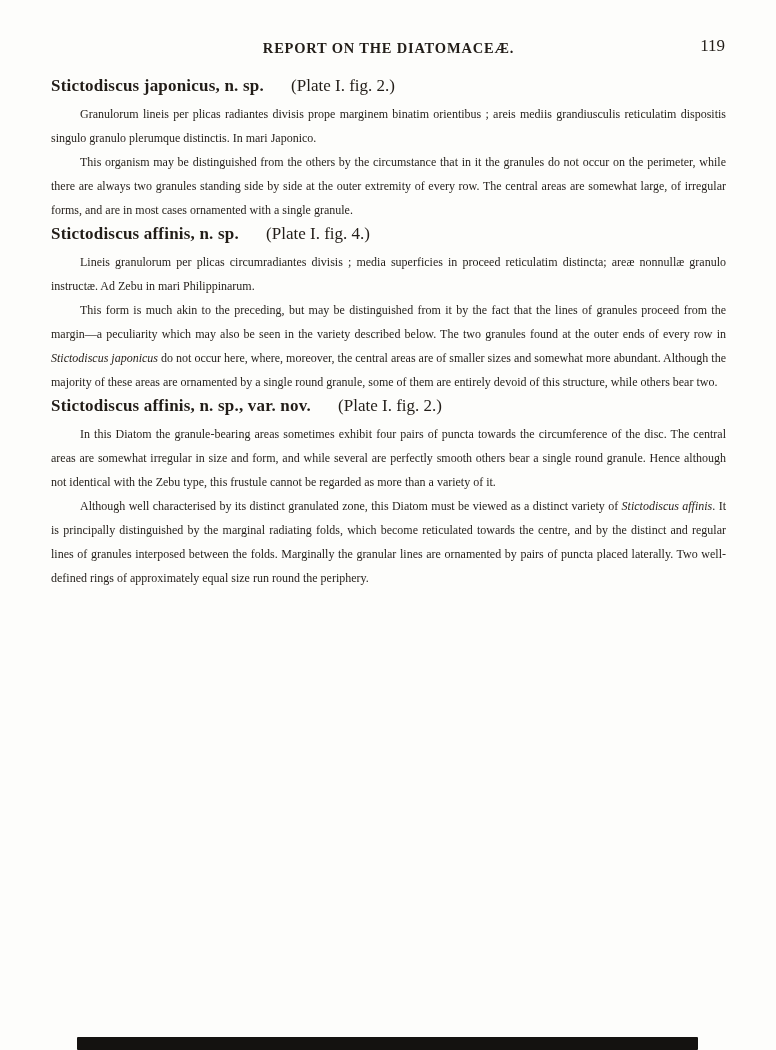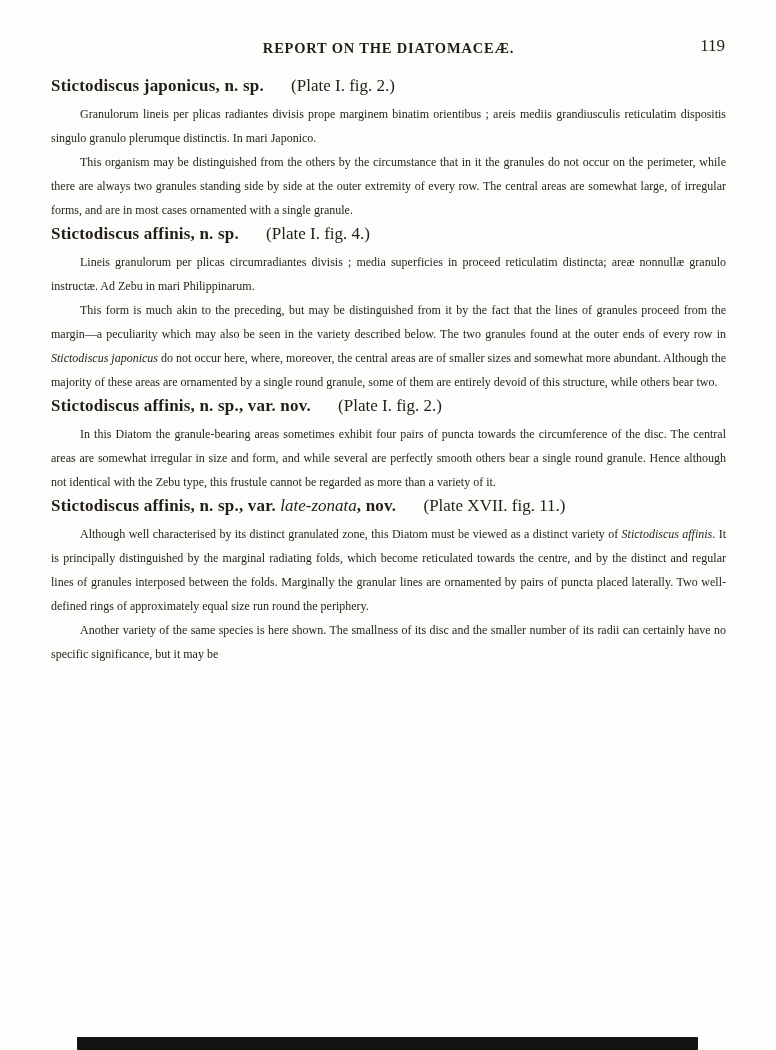--- a/index.html
+++ b/index.html
@@ -77,21 +77,19 @@
       <section class="species-section">
         <h2 class="species-heading"><span class="bold">Stictodiscus affinis, n. sp.</span><span class="plate-ref">(Plate I. fig. 4.)</span></h2>
         <p class="body-paragraph latin"><span>Lineis granulorum per plicas circumradiantes divisis ;  media superficies in proceed reticulatim distincta;  areæ nonnullæ granulo instructæ.  Ad Zebu in mari Philippinarum.</span></p>
         <p class="body-paragraph"><span>This form is much akin to the preceding, but may be distinguished from it by the fact that the lines of granules proceed from the margin—a peculiarity which may also be seen in the variety described below.  The two granules found at the outer ends of every row in </span><span class="italic">Stictodiscus japonicus</span><span> do not occur here, where, moreover, the central areas are of smaller sizes and somewhat more abundant.  Although the majority of these areas are ornamented by a single round granule, some of them are entirely devoid of this structure, while others bear two.</span></p>
       </section>
       <section class="species-section">
         <h2 class="species-heading"><span class="bold">Stictodiscus affinis, n. sp., var. nov.</span><span class="plate-ref">(Plate I. fig. 2.)</span></h2>
         <p class="body-paragraph"><span>In this Diatom the granule-bearing areas sometimes exhibit four pairs of puncta towards the circumference of the disc.  The central areas are somewhat irregular in size and form, and while several are perfectly smooth others bear a single round granule.  Hence although not identical with the Zebu type, this frustule cannot be regarded as more than a variety of it.</span></p>
       </section>
       <section class="species-section">
-        <h2 class="species-heading"><span class="bold">Stictodiscus affinis, n. sp., var. </span><span class="italic">late-zonata</span><span class="bold">, nov.</span><span class="plate-ref">(Plate XVII. fig. 11.)</span></h2>
         <p class="body-paragraph"><span>Although well characterised by its distinct granulated zone, this Diatom must be viewed as a distinct variety of </span><span class="italic">Stictodiscus affinis</span><span>.  It is principally distinguished by the marginal radiating folds, which become reticulated towards the centre, and by the distinct and regular lines of granules interposed between the folds.  Marginally the granular lines are ornamented by pairs of puncta placed laterally.  Two well-defined rings of approximately equal size run round the periphery.</span></p>
       </section>
       <section class="species-section">
-        <p class="body-paragraph"><span>Another variety of the same species is here shown.  The smallness of its disc and the smaller number of its radii can certainly have no specific significance, but it may be</span></p>
       </section>
     </main>
 </div>
 <div class="scan-bar"></div>
 
 </body></html>

